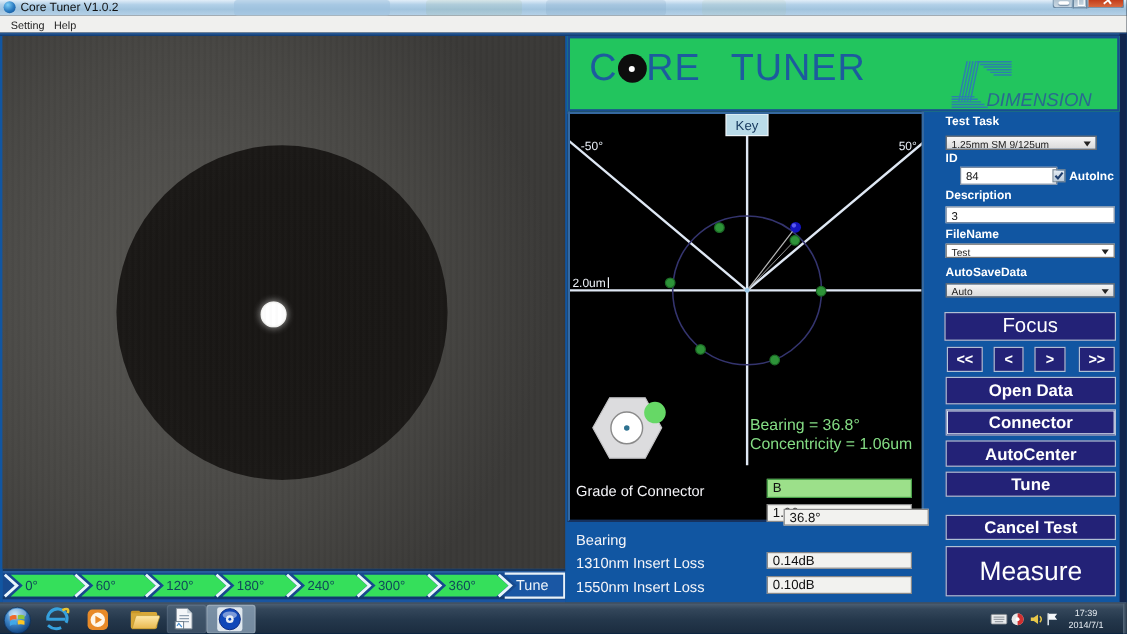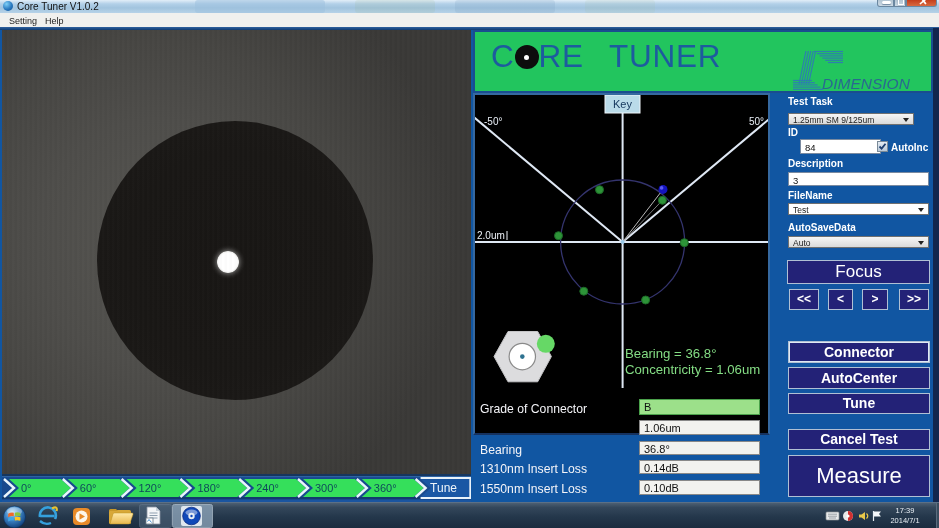--- a/index.html
+++ b/index.html
@@ -216,37 +216,38 @@
   <div class="combo" style="left:788px; top:236px; width:141px; height:12px;">
       <span class="tx">Auto</span>
       <span class="arr"></span>
     </div>
 
   <div class="btn" style="left:787px; top:260px; width:143px; height:24px; font-size:17px; line-height:22px; font-weight:normal;">Focus</div>
   <div class="btn" style="left:789px; top:289px; width:30px; height:21px; font-size:12px; line-height:19px; font-weight:bold;">&lt;&lt;</div>
   <div class="btn" style="left:828px; top:289px; width:25px; height:21px; font-size:12px; line-height:19px; font-weight:bold;">&lt;</div>
   <div class="btn" style="left:862px; top:289px; width:26px; height:21px; font-size:12px; line-height:19px; font-weight:bold;">&gt;</div>
   <div class="btn" style="left:899px; top:289px; width:30px; height:21px; font-size:12px; line-height:19px; font-weight:bold;">&gt;&gt;</div>
+  <div class="btn" style="left:788px; top:314px; width:142px; height:23px; font-size:14px; line-height:21px;">Open Data</div>
   <div class="btn" style="left:788px; top:341px; width:142px; height:22px; font-size:14px; line-height:20px; box-shadow:0 0 0 1px #dfe9f4 inset;">Connector</div>
   <div class="btn" style="left:788px; top:367px; width:142px; height:22px; font-size:14px; line-height:20px;">AutoCenter</div>
   <div class="btn" style="left:788px; top:393px; width:142px; height:21px; font-size:14px; line-height:19px;">Tune</div>
   <div class="btn" style="left:788px; top:429px; width:142px; height:21px; font-size:14px; line-height:19px;">Cancel Test</div>
   <div class="btn" style="left:788px; top:455px; width:142px; height:42px; font-size:22px; line-height:40px; font-weight:normal;">Measure</div>
 
   <div class="rlab" style="top:402px;">Grade of Connector</div>
   <div class="rlab" style="top:443px;">Bearing</div>
   <div class="rlab" style="top:462px;">1310nm Insert Loss</div>
   <div class="rlab" style="top:482px;">1550nm Insert Loss</div>
   <div class="rfield" style="top:399px; height:16px; background:#9ce08a; border-color:#4aa04a;">
       <span class="tx">B</span>
     </div>
   <div class="rfield" style="top:420px; height:15px;">
       <span class="tx">1.06um</span>
     </div>
-  <div class="rfield" style="top:441px; height:14px;">
+  <div class="rfield" style="top:424px; height:14px;margin-left:14px;">
       <span class="tx">36.8°</span>
     </div>
   <div class="rfield" style="top:460px; height:14px;">
       <span class="tx">0.14dB</span>
     </div>
   <div class="rfield" style="top:480px; height:15px;">
       <span class="tx">0.10dB</span>
     </div>
 
   <div class="abs" id="titlebar">

